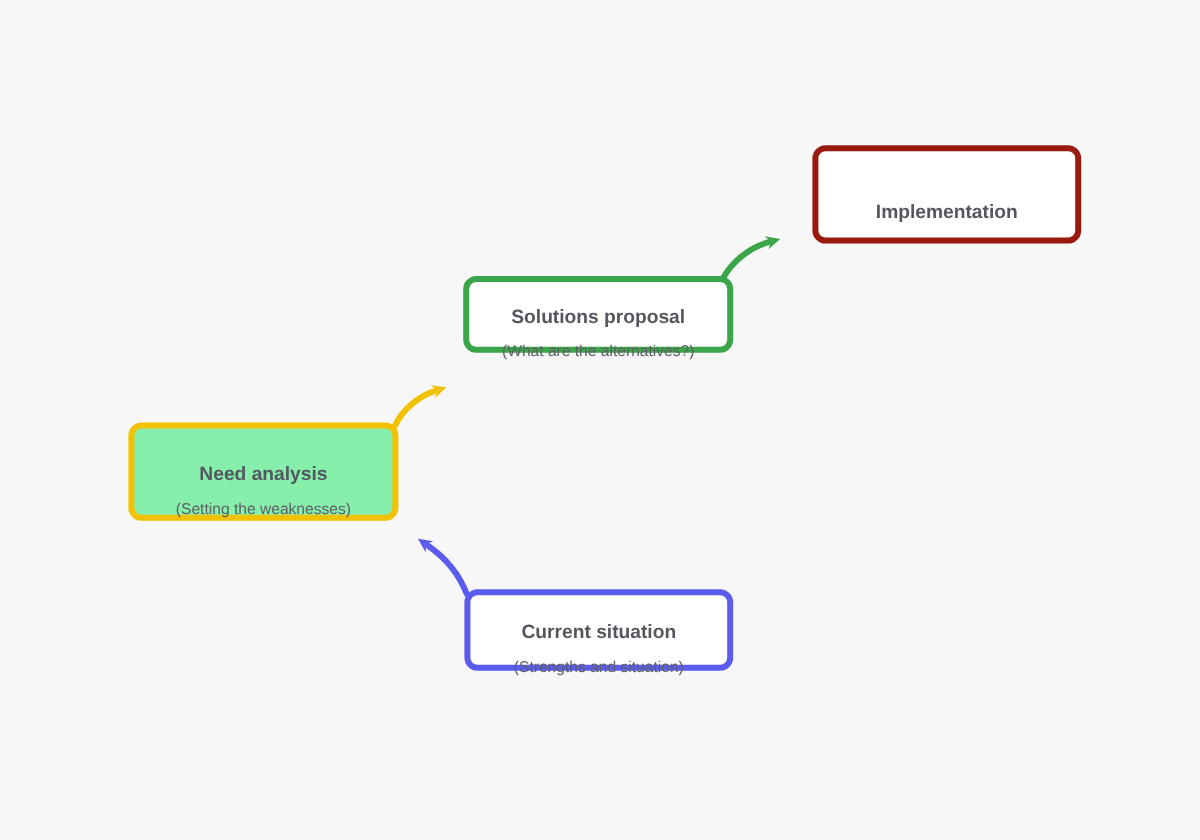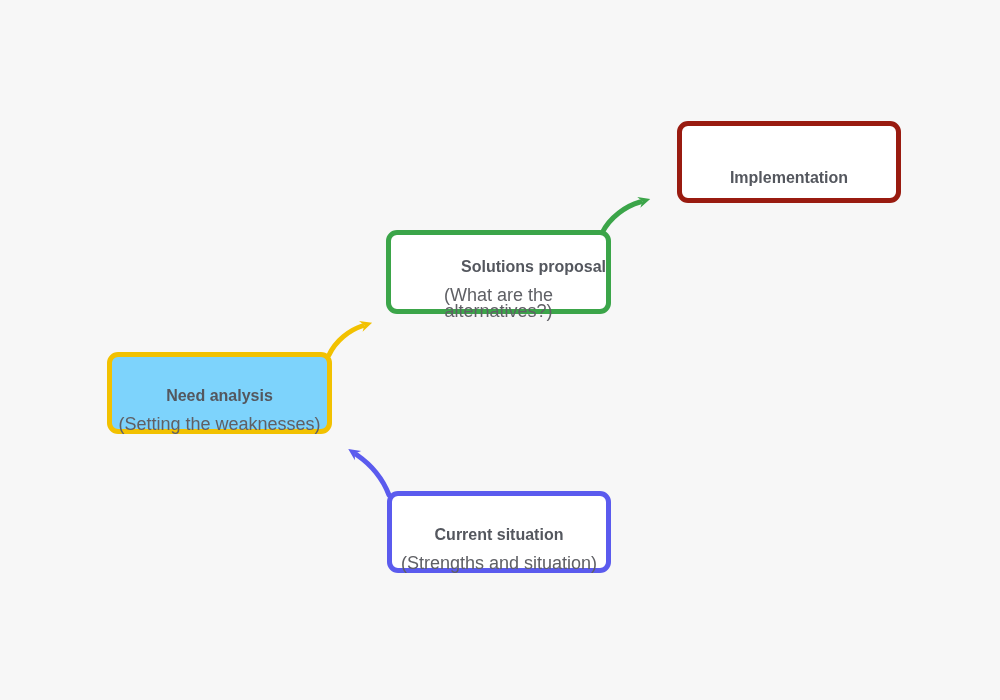--- a/index.html
+++ b/index.html
@@ -45,29 +45,29 @@
     text-align: center;
   }
   .node .title {
     font-size: 16px;
     font-weight: bold;
     color: var(--title-color);
     line-height: 20px;
     margin-top: 32px;
   }
   .node .subtitle {
-    font-size: 18px;
+    font-size: 13px;
     color: var(--subtitle-color);
     line-height: 16px;
   }
   .node .subtitle:empty { display: none; }
   
-  .pos-current        { left: 387px; top: 491px; width: 224px; height: 82px; }
+  .pos-current        { left: 387px; top: 491px; width: 224px; height: 68px; }
   .pos-need           { left: 107px; top: 352px; width: 225px; height: 82px; }
-  .pos-solutions      { left: 386px; top: 230px; width: 225px; height: 84px; align-items: flex-end; }
+  .pos-solutions      { left: 386px; top: 230px; width: 225px; height: 64px; }
   .pos-implementation { left: 677px; top: 121px; width: 224px; height: 82px; }
 </style>
 </head>
 <body>
 
 <div class="canvas">
 
   <svg class="connectors" viewBox="0 0 1000 700" xmlns="http://www.w3.org/2000/svg">
     <defs>
       <marker id="arrowhead-0" viewBox="0 0 12 12" refX="2.5" refY="6" markerWidth="15" markerHeight="15" orient="auto" markerUnits="userSpaceOnUse">
@@ -86,21 +86,21 @@
     <path class="link" d="M 329 355 C 336 340 350 330 362 326" marker-end="url(#arrowhead-1)" stroke="#f2c100"></path>
 
     <path class="link" d="M 602 233 C 610 217 626 206 640 202" marker-end="url(#arrowhead-2)" stroke="#3ba549"></path>
   </svg>
 
   <div class="node pos-current" style="border-color: rgb(91, 91, 238); background: rgb(255, 255, 255);">
     <div class="title">Current situation</div>
     <div class="subtitle">(Strengths and situation)</div>
   </div>
 
-  <div class="node pos-need" style="border-color: rgb(242, 193, 0); background: #7dd3fc;">
+  <div class="node pos-need" style="border-color: rgb(242, 193, 0); background: #86efac;">
     <div class="title">Need analysis</div>
     <div class="subtitle">(Setting the weaknesses)</div>
   </div>
 
   <div class="node pos-solutions" style="border-color: rgb(59, 165, 73); background: rgb(255, 255, 255);">
     <div class="title">Solutions proposal</div>
     <div class="subtitle">(What are the alternatives?)</div>
   </div>
 
   <div class="node pos-implementation" style="border-color: rgb(153, 27, 16); background: rgb(255, 255, 255);">

